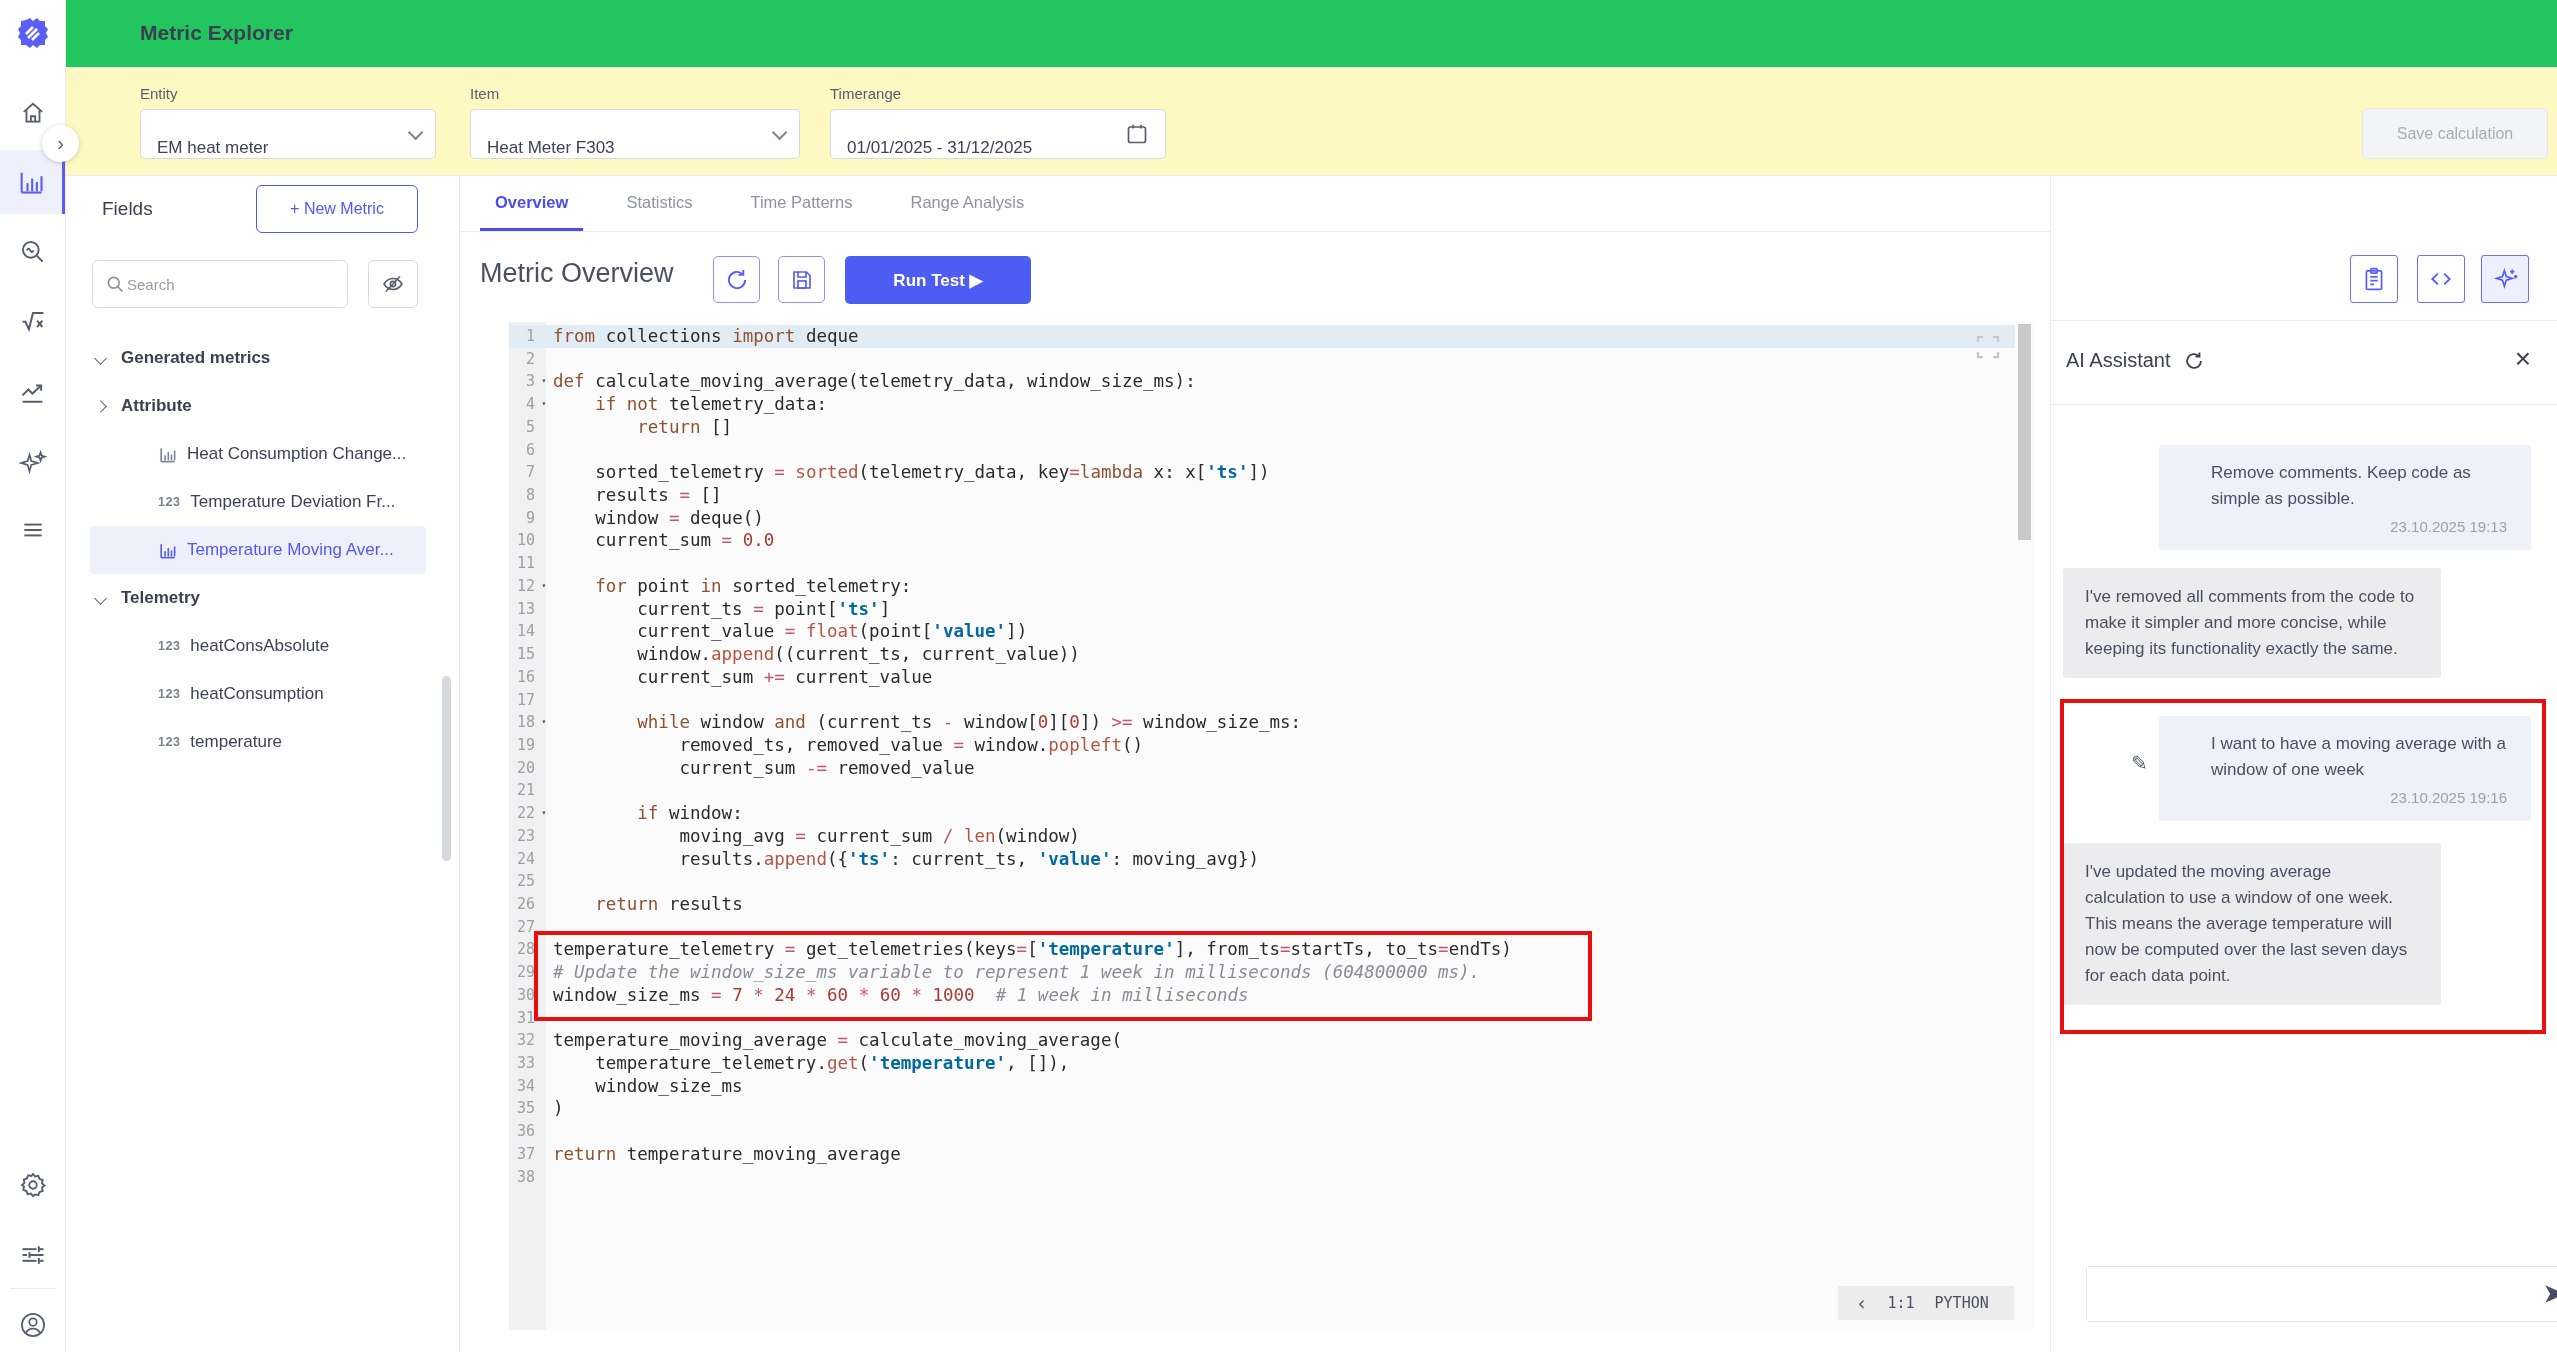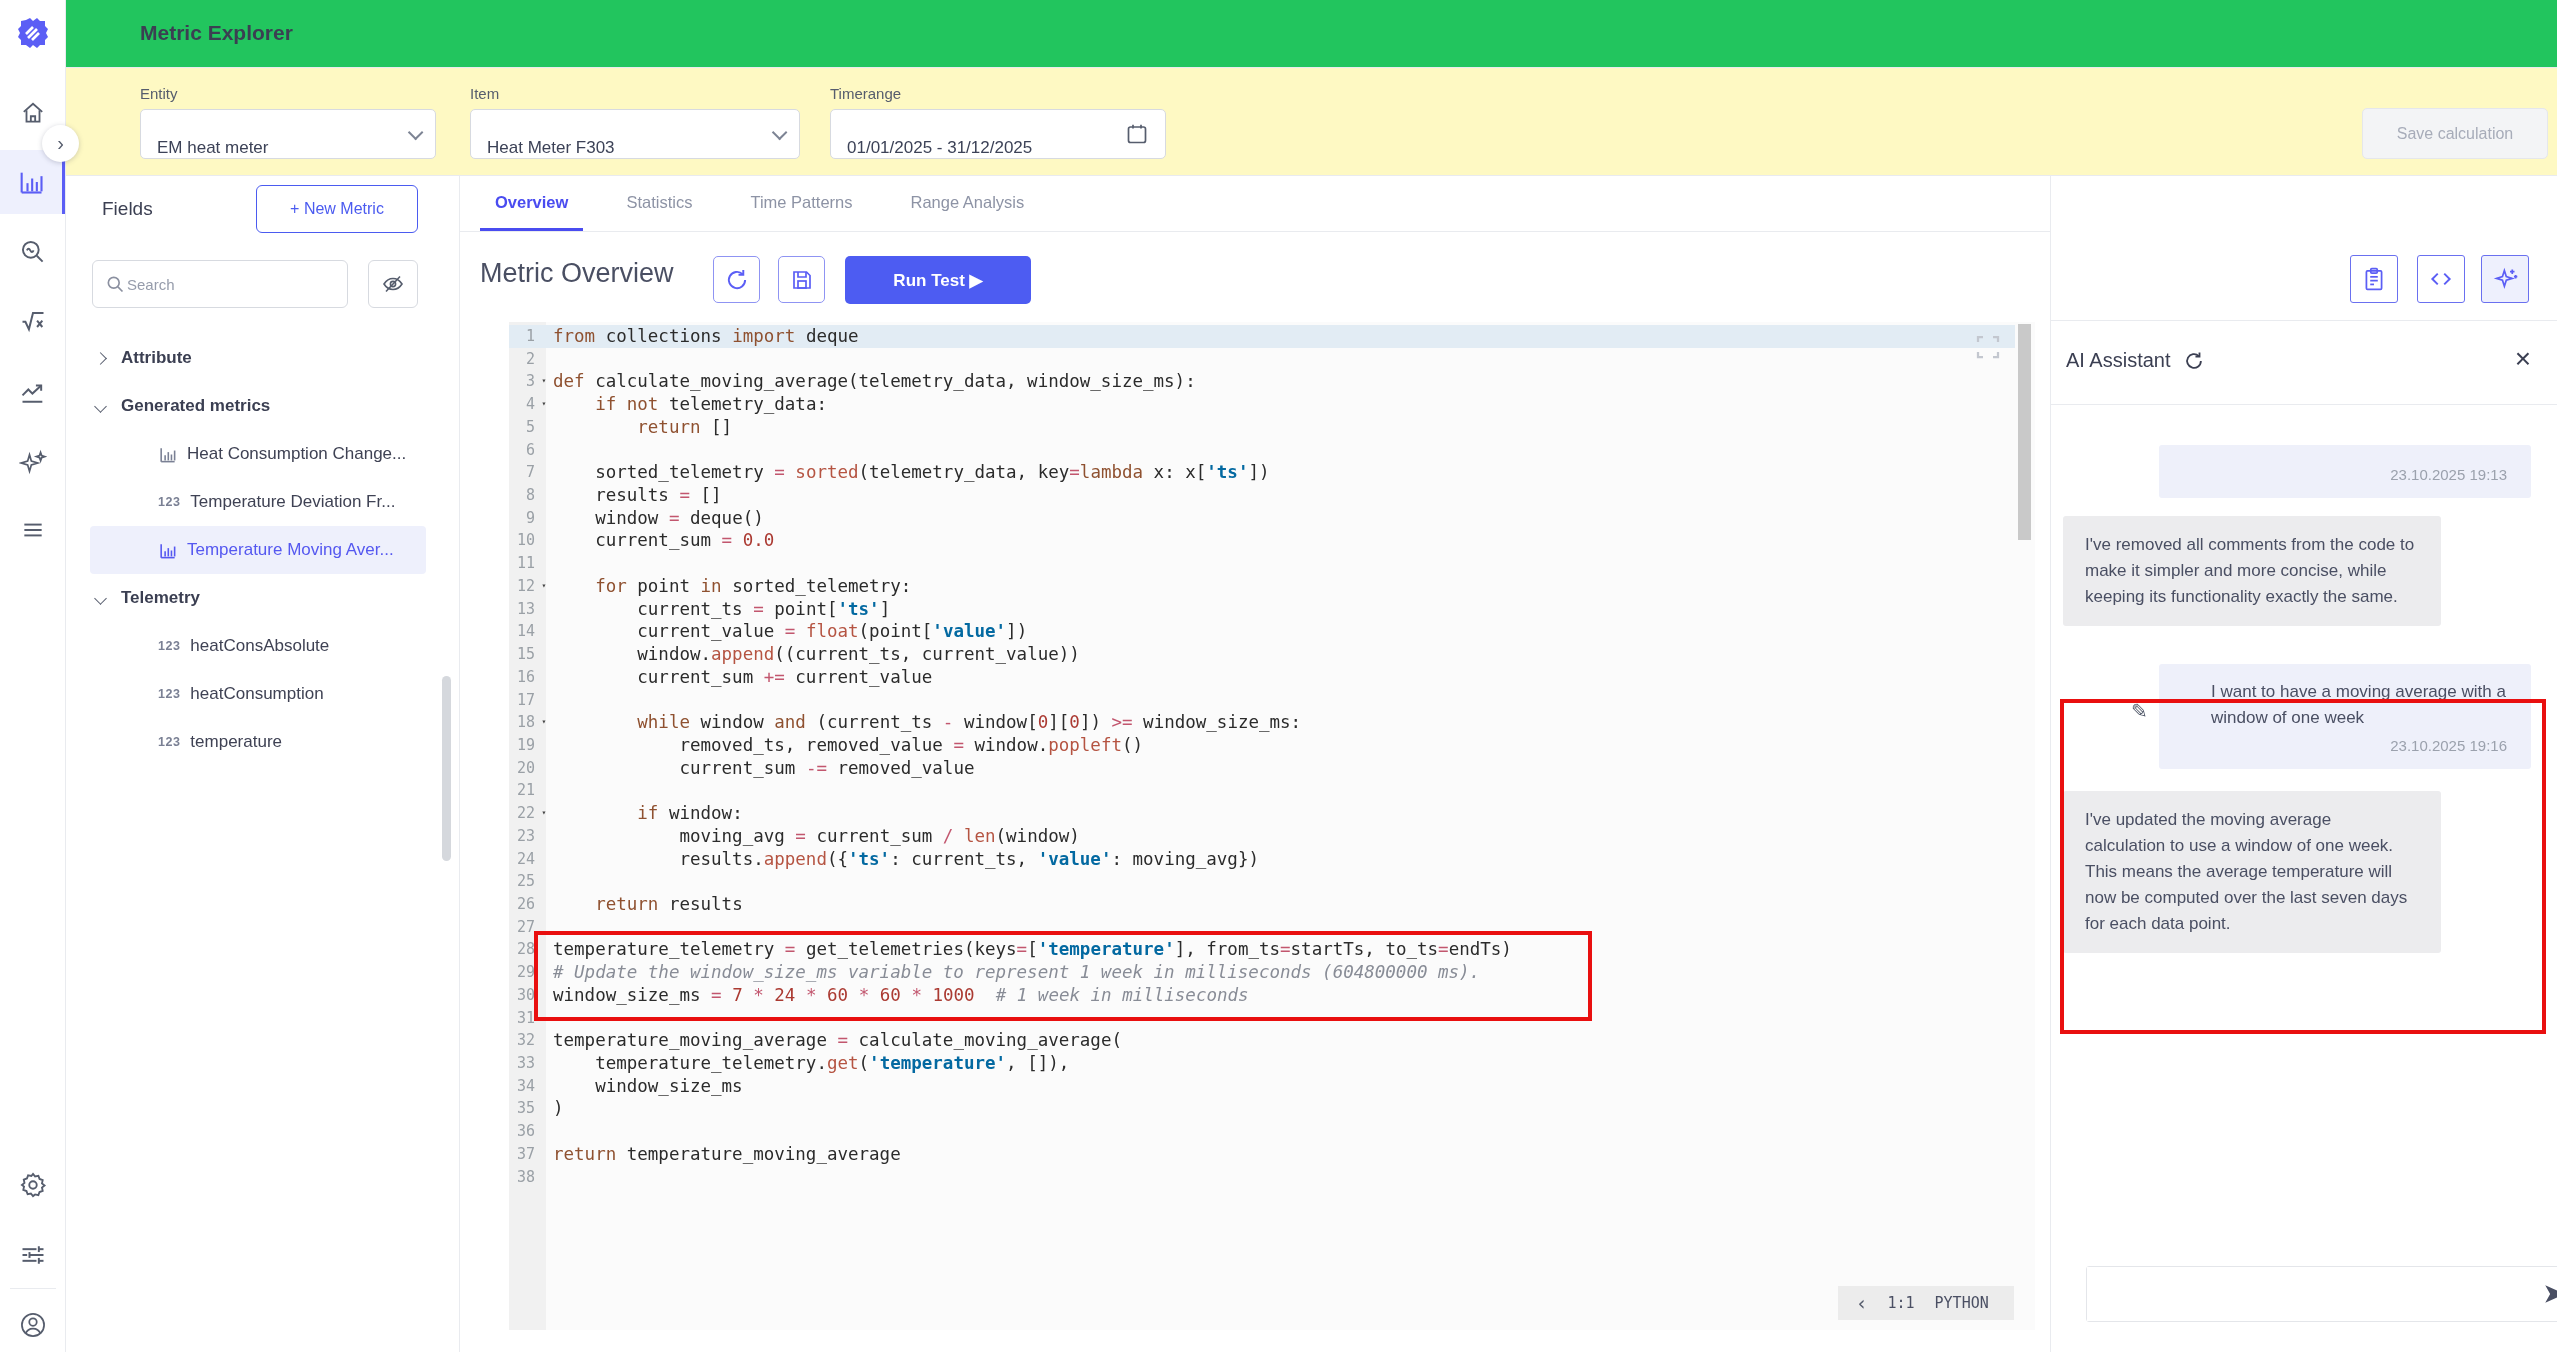--- a/index.html
+++ b/index.html
@@ -267,26 +267,26 @@
       <span style="display:flex">
           <svg width="24" height="24" viewBox="0 0 24 24" fill="none" stroke="currentColor" stroke-width="1.6">
             <path d="M3 12s3.5-5.5 9-5.5S21 12 21 12s-3.5 5.5-9 5.5S3 12 3 12Z"></path>
             <circle cx="12" cy="12" r="2.6"></circle>
             <line x1="5" y1="19.5" x2="19" y2="4.5"></line>
           </svg>
         </span>
     </button>
     <div id="tree">
         <div class="tree-section">
+          <span class="tree-chev open"></span>
+          <span>Generated metrics</span>
+        </div>
+        <div class="tree-section">
           <span class="tree-chev closed"></span>
           <span>Attribute</span>
-        </div>
-        <div class="tree-section">
-          <span class="tree-chev open"></span>
-          <span>Generated metrics</span>
         </div>
         <div class="tree-child">
           <span class="t-icon">
             <svg width="19" height="19" viewBox="0 0 24 24" fill="none" stroke="currentColor" stroke-width="2">
               <line x1="4" y1="4" x2="4" y2="21"></line>
               <line x1="4" y1="21" x2="21" y2="21"></line>
               <line x1="9" y1="13" x2="9" y2="19.5"></line>
               <line x1="13" y1="9" x2="13" y2="19.5"></line>
               <line x1="17" y1="12" x2="17" y2="19.5"></line>
               <line x1="21" y1="7" x2="21" y2="19.5"></line>
@@ -461,20 +461,21 @@
             <svg width="22" height="22" viewBox="0 0 24 24" fill="none" stroke="currentColor" stroke-width="2">
               <path d="M19.5 12a7.5 7.5 0 1 1-2.3-5.4"></path>
               <path d="M18 2.8v4.4h-4.4"></path>
             </svg>
           </span>
       </div>
       <div id="ai-close">×</div>
     </div>
     <div id="messages">
         <div class="msg user m-gap1">
+          <div>Remove comments. Keep code as simple as possible.</div>
           <div class="time">23.10.2025 19:13</div>
         </div>
         <div class="msg assistant m-gap1">
           <div>I've removed all comments from the code to make it simpler and more concise, while keeping its functionality exactly the same.</div>
         </div>
         <div class="msg user m-gap2">
           <span class="pencil">✎</span>
           <div>I want to have a moving average with a window of one week</div>
           <div class="time">23.10.2025 19:16</div>
         </div>

